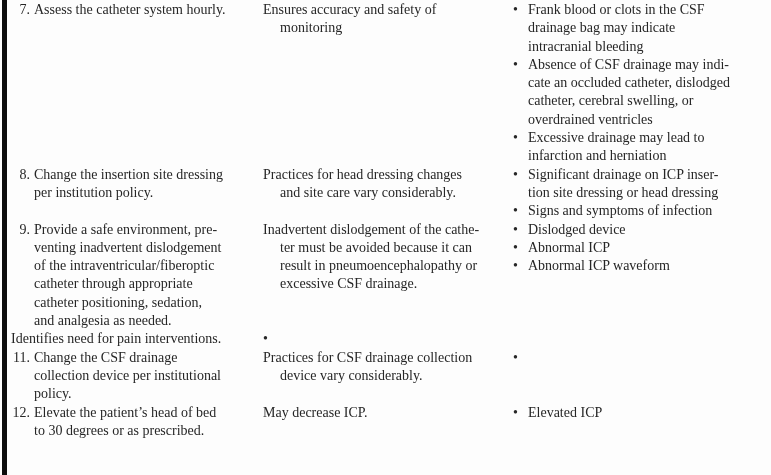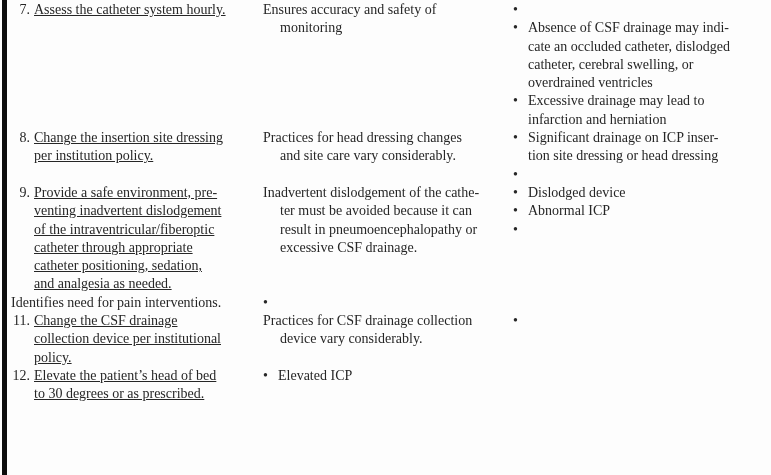--- a/index.html
+++ b/index.html
@@ -35,21 +35,21 @@
   }
   .cell { min-width: 0; }
   .step-cell { display: flex; align-items: flex-start; }
   .step-num {
     display: inline-block;
     min-width: 19px;
     text-align: right;
     margin-right: 4px;
     flex: none;
   }
-  .step-text { white-space: pre-line; text-decoration: underline; }
+  .step-text { white-space: pre-line; }
   .rationale {
     white-space: pre-line;
     padding-left: 17px;
     text-indent: -17px;
     font-family: Liberation Serif, serif;
   }
   .obs-list {
     list-style: none;
     margin: 0;
     padding: 0;
@@ -72,20 +72,23 @@
   <div class="row">
     <div class="cell step-cell">
       <span class="step-num">7.</span>
       <div class="step-text">Assess the catheter system hourly.</div>
     </div>
     <div class="cell rationale">Ensures accuracy and safety of
 monitoring</div>
     <ul class="cell obs-list">
       <li class="obs-item">
         <span class="bullet">•</span>
+        <span class="obs-text">Frank blood or clots in the CSF
+drainage bag may indicate
+intracranial bleeding</span>
       </li>
       <li class="obs-item">
         <span class="bullet">•</span>
         <span class="obs-text">Absence of CSF drainage may indi-
 cate an occluded catheter, dislodged
 catheter, cerebral swelling, or
 overdrained ventricles</span>
       </li>
       <li class="obs-item">
         <span class="bullet">•</span>
@@ -104,20 +107,21 @@
     <div class="cell rationale">Practices for head dressing changes
 and site care vary considerably.</div>
     <ul class="cell obs-list">
       <li class="obs-item">
         <span class="bullet">•</span>
         <span class="obs-text">Significant drainage on ICP inser-
 tion site dressing or head dressing</span>
       </li>
       <li class="obs-item">
         <span class="bullet">•</span>
+        <span class="obs-text">Signs and symptoms of infection</span>
       </li>
     </ul>
   </div>
 
   <div class="row">
     <div class="cell step-cell">
       <span class="step-num">9.</span>
       <div class="step-text">Provide a safe environment, pre-
 venting inadvertent dislodgement
 of the intraventricular/fiberoptic
@@ -133,20 +137,21 @@
       <li class="obs-item">
         <span class="bullet">•</span>
         <span class="obs-text">Dislodged device</span>
       </li>
       <li class="obs-item">
         <span class="bullet">•</span>
         <span class="obs-text">Abnormal ICP</span>
       </li>
       <li class="obs-item">
         <span class="bullet">•</span>
+        <span class="obs-text">Abnormal ICP waveform</span>
       </li>
     </ul>
   </div>
 
   <div class="row">
     <div class="cell rationale">Identifies need for pain interventions.</div>
     <ul class="cell obs-list">
       <li class="obs-item">
         <span class="bullet">•</span>
       </li>
@@ -168,20 +173,21 @@
       </li>
     </ul>
   </div>
 
   <div class="row">
     <div class="cell step-cell">
       <span class="step-num">12.</span>
       <div class="step-text">Elevate the patient’s head of bed
 to 30 degrees or as prescribed.</div>
     </div>
+    <div class="cell rationale">May decrease ICP.</div>
     <ul class="cell obs-list">
       <li class="obs-item">
         <span class="bullet">•</span>
         <span class="obs-text">Elevated ICP</span>
       </li>
     </ul>
   </div>
 
 </div>
 

